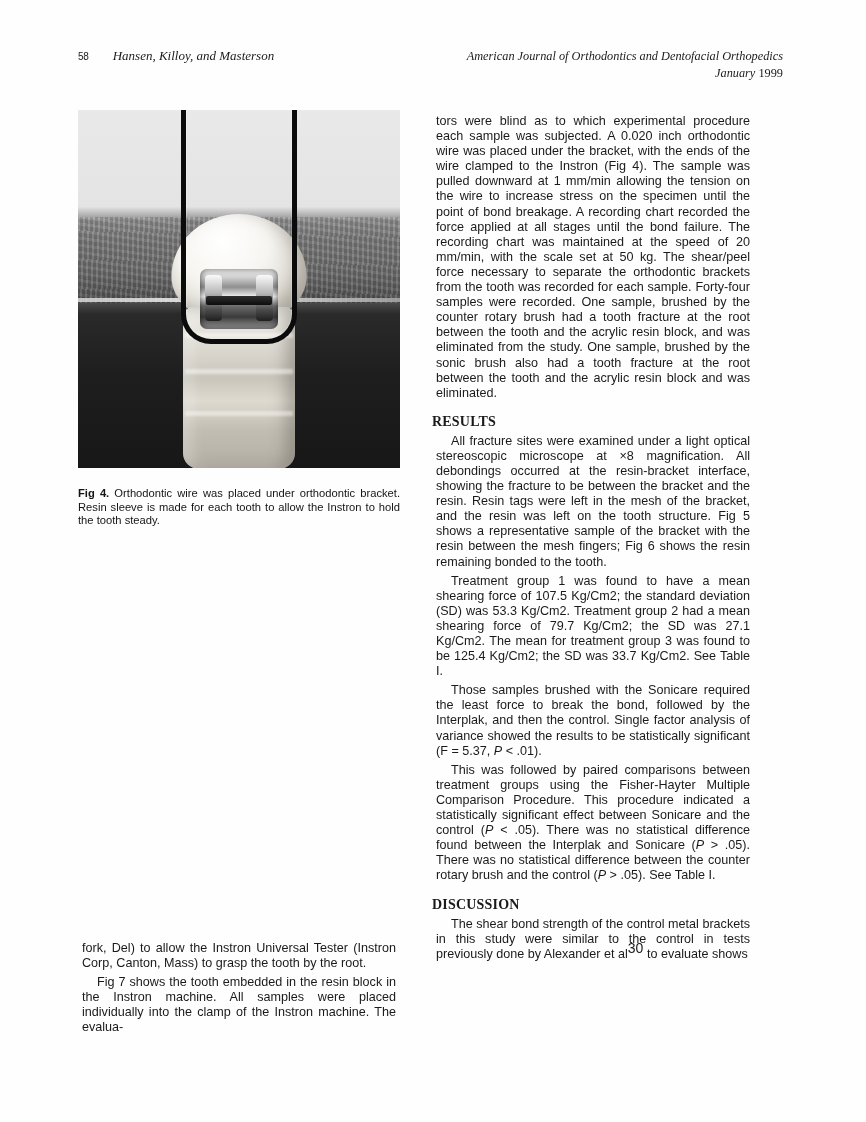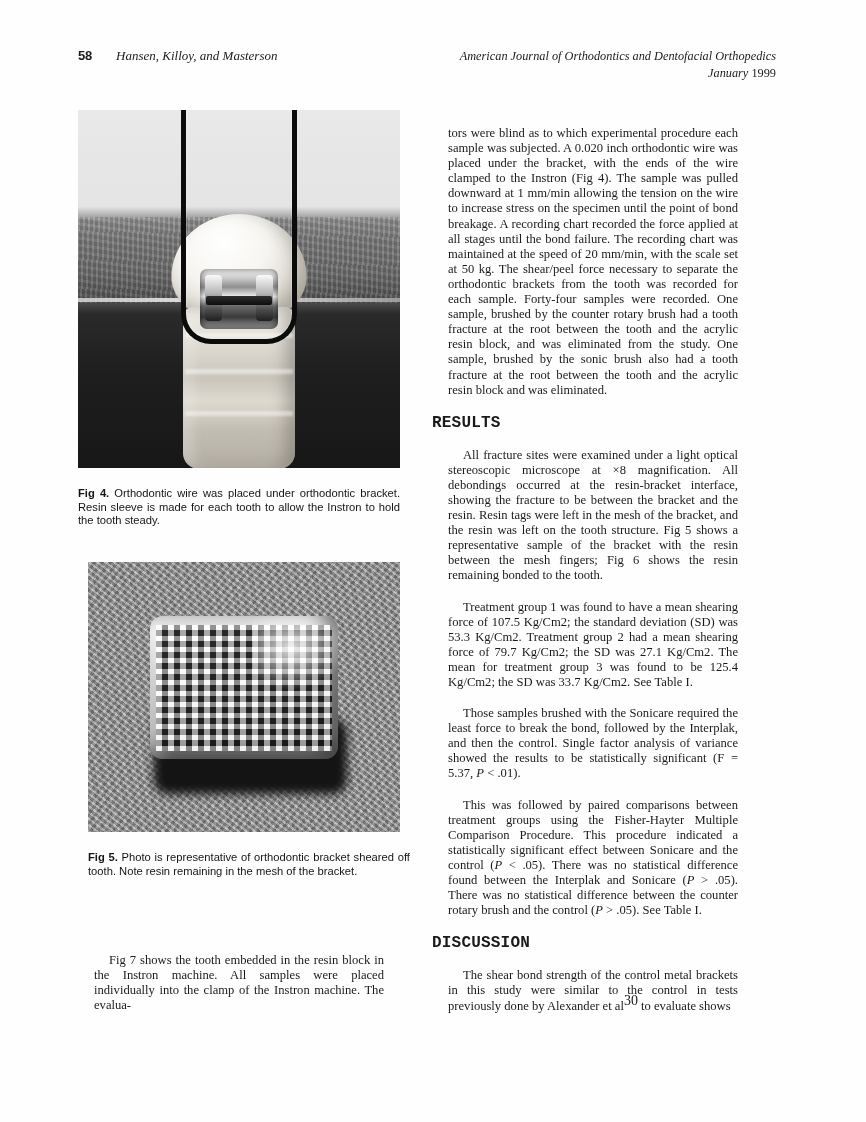--- a/index.html
+++ b/index.html
@@ -36,67 +36,67 @@
   .rh-left {
     position: absolute;
     left: 0;
     top: 0;
     font-size: 12.5px;
     line-height: 15px;
     white-space: nowrap;
   }
   .rh-folio {
     font-family: "Liberation Sans", sans-serif;
-    font-weight: bold;
-    font-size: 13px;
+    font-weight: normal;
+    font-size: 10px;
     letter-spacing: -0.2px;
     margin-top: 36px;
   }
   .rh-authors {
     font-style: italic;
     font-family: "Liberation Serif", serif;
     font-size: 13px;
     margin-left: 24px;
   }
   .rh-right {
     position: absolute;
-    right: 12px;
+    right: 5px;
     top: 0;
     text-align: right;
     font-style: italic;
     font-size: 12.3px;
     line-height: 17px;
   }
   .rh-right .line2 { display: block; }
   .rh-year { font-style: normal; }
 
   
   .col {
     position: absolute;
     width: 322px;
   }
   .col-left  { left: 78px; top: 110px; }
   .col-right { left: 432px; top: 110px; }
 
   p.body {
-    margin: 16px;
+    margin: 4px;
     font-size: 12.6px;
     line-height: 15.1px;
     text-align: justify;
     text-indent: 15px;
-    font-family: Liberation Serif, serif;
+    font-family: Liberation Sans, sans-serif;
     -webkit-hyphens: none;
     hyphens: none;
   }
   p.body.noindent { text-indent: 0; }
 
   h2.section {
     margin: 13px 0 4px 0;
-    font-family: Liberation Mono, monospace;
-    font-size: 16px;
+    font-family: Liberation Serif, serif;
+    font-size: 14px;
     font-weight: bold;
     letter-spacing: 0.2px;
     text-transform: uppercase;
   }
 
   .ital { font-style: italic; }
   sup.ref {
     font-size: 14px;
     vertical-align: super;
     line-height: 0;
@@ -308,32 +308,23 @@
       <div class="bracket">
         <div class="wing-l"></div>
         <div class="wing-r"></div>
         <div class="slot"></div>
       </div>
       <div class="wire"></div>
     </div>
     <p class="caption"><b>Fig 4.</b><span> Orthodontic wire was placed under orthodontic bracket. Resin sleeve is made for each tooth to allow the Instron to hold the tooth steady.</span></p>
   </div>
 
-  <div class="figure" style="left:88px; top:562px; width:312px;">
-    <div class="fig-img" id="fig5-art">
-      <div class="pad-shadow"></div>
-      <div class="pad">
-        <div class="mesh"></div>
-        <div class="gloss"></div>
-      </div>
-    </div>
-    <p class="caption" style="width:322px;"><b>Fig 5.</b><span> Photo is representative of orthodontic bracket sheared off tooth. Note resin remaining in the mesh of the bracket.</span></p>
-  </div>
 
   <div class="col col-left" style="top:937px;">
+    <p class="body noindent">fork, Del) to allow the Instron Universal Tester (Instron Corp, Canton, Mass) to grasp the tooth by the root.</p>
     <p class="body">Fig 7 shows the tooth embedded in the resin block in the Instron machine. All samples were placed individually into the clamp of the Instron machine. The evalua-</p>
   </div>
 
   <div class="col col-right">
 
     <p class="body noindent">tors were blind as to which experimental procedure each sample was subjected. A 0.020 inch orthodontic wire was placed under the bracket, with the ends of the wire clamped to the Instron (Fig 4). The sample was pulled downward at 1 mm/min allowing the tension on the wire to increase stress on the specimen until the point of bond breakage. A recording chart recorded the force applied at all stages until the bond failure. The recording chart was maintained at the speed of 20 mm/min, with the scale set at 50 kg. The shear/peel force necessary to separate the orthodontic brackets from the tooth was recorded for each sample. Forty-four samples were recorded. One sample, brushed by the counter rotary brush had a tooth fracture at the root between the tooth and the acrylic resin block, and was eliminated from the study. One sample, brushed by the sonic brush also had a tooth fracture at the root between the tooth and the acrylic resin block and was eliminated.</p>
 
     <h2 class="section">RESULTS</h2>
 
     <p class="body">All fracture sites were examined under a light optical stereoscopic microscope at ×8 magnification. All debondings occurred at the resin-bracket interface, showing the fracture to be between the bracket and the resin. Resin tags were left in the mesh of the bracket, and the resin was left on the tooth structure. Fig 5 shows a representative sample of the bracket with the resin between the mesh fingers; Fig 6 shows the resin remaining bonded to the tooth.</p>

